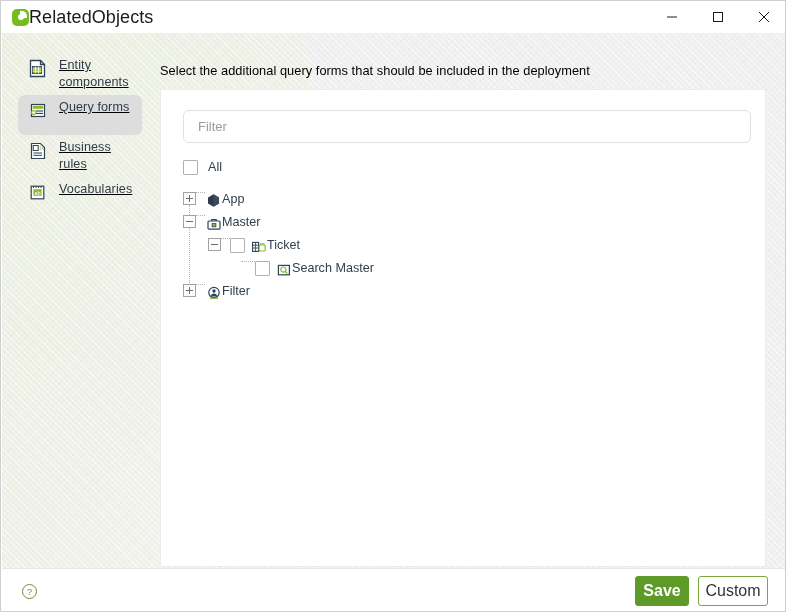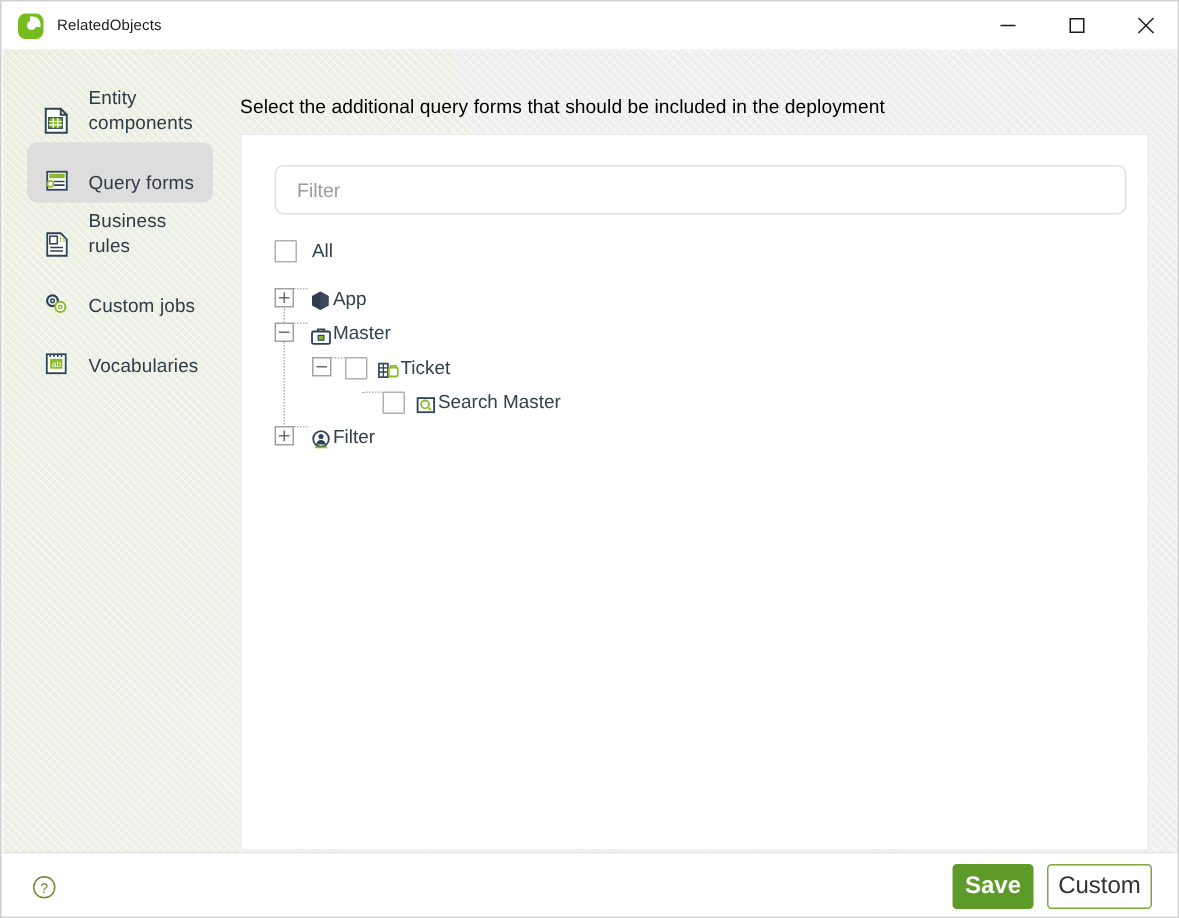--- a/index.html
+++ b/index.html
@@ -54,22 +54,21 @@
     border-radius: 0 5px 0 0;
   }
   .title-icon .dot {
     position: absolute;
     left: 6px; top: 5px;
     width: 6px; height: 6px;
     background: #ffffff;
     border-radius: 50%;
   }
   .title-text {
-    margin-left: 9px;
-    font-size: 10px;
+    font-size: 18px;
     color: #1b1b1b;
     letter-spacing: 0.1px;
   }
   .win-buttons {
     position: absolute;
     right: 0; top: 0;
     height: 32px;
     display: flex;
   }
   .win-btn {
@@ -118,26 +117,27 @@
     left: 0; top: 0;
     width: 156px;
     height: 535px;
     z-index: 3;
     padding-top: 20px;
     box-sizing: border-box;
   }
   .side-item {
     position: relative;
     display: flex;
-    align-items: flex-end;
+    align-items: flex-start;
     margin: 0 16px 0 16px;
     min-height: 40px;
     padding: 4px 6px 4px 8px;
     border-radius: 7px;
     box-sizing: border-box;
+    text-decoration: underline;
   }
   .side-item.active {
     background: #dddddd;
   }
   .side-ico {
     width: 22px; height: 22px;
     flex: none;
     margin-right: 11px;
     display: flex;
     align-items: center;
@@ -372,31 +372,20 @@
             <path d="M4.5 3.5h9l4 4v11h-13z" fill="#ffffff" stroke="#2f4356" stroke-width="1.2"></path>
             <rect x="6.2" y="5.5" width="5" height="5" fill="none" stroke="#2f4356" stroke-width="1"></rect>
             <line x1="6.5" y1="13" x2="15" y2="13" stroke="#2f4356" stroke-width="1"></line>
             <line x1="6.5" y1="15.3" x2="15" y2="15.3" stroke="#2f4356" stroke-width="1"></line>
             <text x="12.3" y="9.6" font-size="6" fill="#8cba2e" font-family="Liberation Serif, serif">fx</text>
           </svg>
         </span>
         <span class="side-label">Business rules</span>
       </div>
 
-      <div class="side-item">
-        <span class="side-ico">
-          <svg width="21" height="21" viewBox="0 0 21 21">
-            <circle cx="8" cy="8.5" r="3.6" fill="none" stroke="#2f4356" stroke-width="1.5"></circle>
-            <circle cx="8" cy="8.5" r="1.2" fill="#ffffff" stroke="#2f4356" stroke-width="1"></circle>
-            <circle cx="13.2" cy="12.6" r="3.4" fill="#ffffff" stroke="#8cba2e" stroke-width="1.4"></circle>
-            <circle cx="13.2" cy="12.6" r="1.1" fill="none" stroke="#8cba2e" stroke-width="1"></circle>
-          </svg>
-        </span>
-        <span class="side-label">Custom jobs</span>
-      </div>
 
       <div class="side-item">
         <span class="side-ico">
           <svg width="21" height="21" viewBox="0 0 21 21">
             <rect x="4.2" y="4.2" width="12.6" height="12.6" fill="#ffffff" stroke="#2f4356" stroke-width="1.2"></rect>
             <rect x="6.4" y="7.2" width="8.2" height="6.6" fill="#8cba2e"></rect>
             <text x="7.5" y="12.6" font-size="5.6" fill="#ffffff" font-family="Liberation Sans, sans-serif">ab</text>
             <line x1="6.5" y1="4.2" x2="6.5" y2="6" stroke="#2f4356" stroke-width="1"></line>
             <line x1="9" y1="4.2" x2="9" y2="6" stroke="#2f4356" stroke-width="1"></line>
             <line x1="11.5" y1="4.2" x2="11.5" y2="6" stroke="#2f4356" stroke-width="1"></line>

